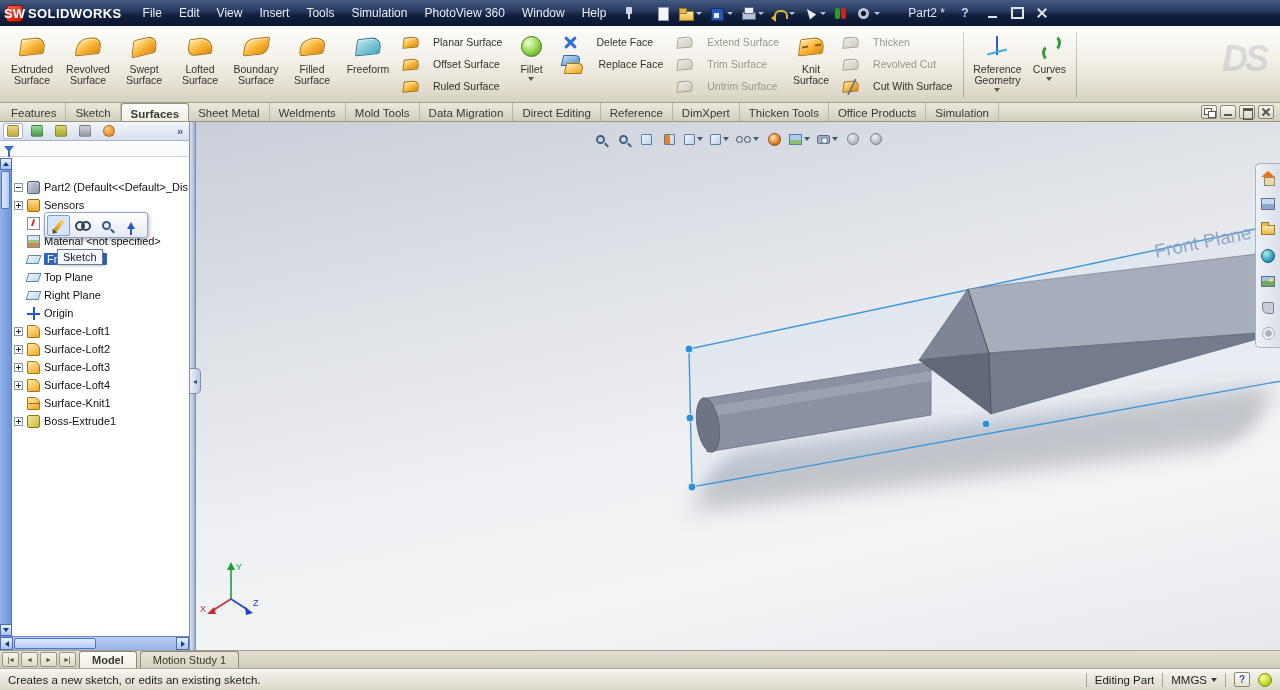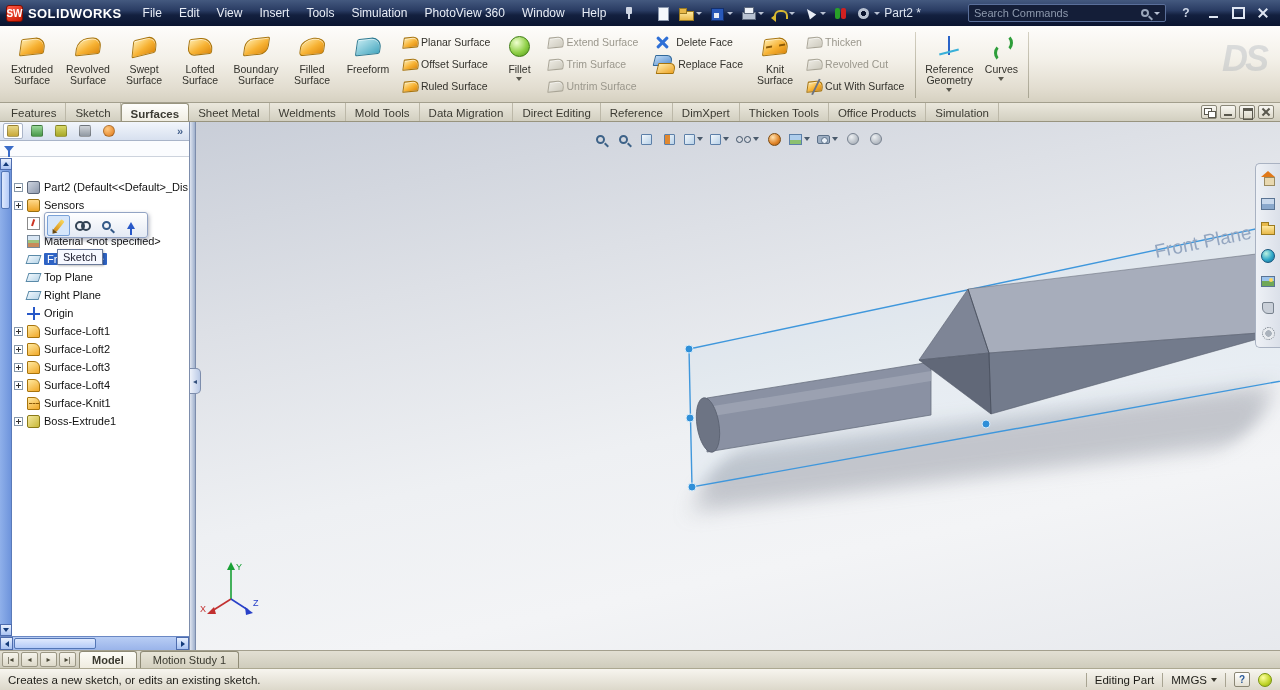--- a/index.html
+++ b/index.html
@@ -5,31 +5,31 @@
   html,body{margin:0;padding:0;background:#888}
   *{box-sizing:border-box}
   #app{position:relative;width:1280px;height:690px;overflow:hidden;background:#d0cfc8;
        font-family:"Liberation Sans","DejaVu Sans",sans-serif;user-select:none}
 
   
   .titlebar{position:absolute;top:0;left:0;right:0;height:26px;display:flex;align-items:center;
     background:linear-gradient(180deg,#44597f 0%,#2a3c63 40%,#13203f 58%,#0b1530 100%);
     color:#e8edf6;font-size:12px;padding:0 6px;gap:1px}
   .sw-logo{width:17px;height:17px;border-radius:3px;background:linear-gradient(145deg,#ff5a48,#c81800);
-    color:#fff;font-weight:bold;font-size:10px;display:flex;align-items:center;justify-content:center;
+    color:#fff;font-weight:bold;font-size:13px;display:flex;align-items:center;justify-content:center;
     margin-right:4px;border:1px solid #7d0e00;flex:none}
   .brand{font-weight:bold;font-size:13px;letter-spacing:.4px;margin-right:12px;color:#fff}
   .menu-item{padding:4px 8px;border-radius:2px;white-space:nowrap}
   .pin-icon{width:12px;height:14px;margin:0 8px;position:relative}
   .pin-icon::before{content:"";position:absolute;left:3px;top:1px;width:6px;height:7px;background:#cfd6e4;border-radius:1px}
   .pin-icon::after{content:"";position:absolute;left:5px;top:8px;width:2px;height:5px;background:#cfd6e4}
   .tb-icons{display:flex;align-items:center;gap:1px;margin-left:8px}
   .tb-btn{height:20px;display:flex;align-items:center;padding:0 3px;border-radius:2px;gap:2px}
   .caret-d{width:0;height:0;border-left:3px solid transparent;border-right:3px solid transparent;border-top:3px solid #b9c2d4}
-  .doc-title{margin-left:0;color:#dde4f0;white-space:nowrap}
+  .doc-title{margin-left:24px;color:#dde4f0;white-space:nowrap}
   .search-box{margin-left:auto;width:198px;height:18px;background:#141e38;border:1px solid #5a6f9a;border-radius:2px;
     display:flex;align-items:center;padding:0 5px;color:#8d99ad;font-size:11px;gap:5px;flex:none}
   .search-text{flex:1;white-space:nowrap;overflow:hidden}
   .mag-icon{width:8px;height:8px;border:2px solid #9aa6ba;border-radius:50%;position:relative;flex:none}
   .mag-icon::after{content:"";position:absolute;left:5px;top:6px;width:5px;height:2px;background:#9aa6ba;transform:rotate(42deg)}
   .help-btn{margin:0 4px 0 10px;width:18px;text-align:center;color:#cfd8e8;font-weight:bold}
   .win-btn{width:21px;height:18px;display:flex;align-items:center;justify-content:center;border-radius:2px;margin-left:3px;position:relative;flex:none}
   .wb-min::before{content:"";width:9px;height:2px;background:#dfe6f2;margin-top:8px}
   .wb-max::before{content:"";width:9px;height:8px;border:2px solid #dfe6f2}
   .wb-close::before,.wb-close::after{content:"";position:absolute;width:12px;height:2px;background:#dfe6f2;left:4px;top:8px}
@@ -52,21 +52,21 @@
 
   
   .ribbon{position:absolute;top:26px;left:0;right:0;height:77px;display:flex;align-items:flex-start;padding:2px 4px 0;
     background:linear-gradient(180deg,#fefdfb,#f3f0e8 45%,#e2ddd0 82%,#d6d1c1);border-bottom:1px solid #a39f8d}
   .rbtn{display:flex;flex-direction:column;align-items:center;width:56px;padding:3px 1px 1px;font-size:10.5px;
     line-height:11px;color:#33322c;text-align:center;border-radius:3px;height:72px;flex:none}
   .rico{height:30px;display:flex;align-items:center;justify-content:center;margin-bottom:3px}
   .rlbl{display:block;height:11px;white-space:nowrap}
   .rcaret{margin-top:2px;width:0;height:0;border-left:3.5px solid transparent;border-right:3.5px solid transparent;border-top:4px solid #5a584e}
   .rstack{display:flex;flex-direction:column;justify-content:flex-start;padding-top:5px;gap:4px;margin:0 3px;flex:none}
-  .srow{display:flex;align-items:center;gap:2px;font-size:10.5px;color:#33322c;height:18px;padding:0 4px;border-radius:2px;white-space:nowrap}
+  .srow{display:flex;align-items:center;gap:14px;font-size:10.5px;color:#33322c;height:18px;padding:0 4px;border-radius:2px;white-space:nowrap}
   .dis{color:#9a978c}
   .vsep{width:1px;height:66px;background:linear-gradient(#d5d1c2,#a8a492);margin:4px 4px 0;flex:none}
   .watermark{position:absolute;right:14px;top:12px;font-size:36px;font-weight:bold;font-style:italic;
     color:rgba(150,158,172,.30);letter-spacing:-3px;pointer-events:none}
   .sheet{width:25px;height:17px;border-radius:2px 11px 2px 2px;position:relative;flex:none;
     background:linear-gradient(150deg,#ffeaa8,#f7b233 55%,#dd8a10);border:1px solid #a8740c;
     transform:rotate(-6deg) skewX(-14deg);box-shadow:inset 0 1px 0 rgba(255,255,255,.55)}
   .sheet.s{width:16px;height:11px;border-radius:1px 7px 1px 1px}
   .sheet.gray{background:linear-gradient(150deg,#eceae2,#cfccc0);border-color:#a8a496}
   .sheet.teal{background:linear-gradient(150deg,#bfe8f0,#48a8c0);border-color:#2a7890}
@@ -278,25 +278,20 @@
         </div>
       <div class="tb-btn">
           <span class="ic16 ic-rebuild"></span>
         </div>
       <div class="tb-btn">
           <span class="ic16 ic-options"></span>
           <span class="caret-d"></span>
         </div>
     </div>
     <div class="doc-title">Part2 *</div>
-    <div class="search-box">
-      <span class="search-text">Search Commands</span>
-      <span class="mag-icon"></span>
-      <span class="caret-d"></span>
-    </div>
     <div class="help-btn">?</div>
     <div class="win-btn wb-min"></div>
     <div class="win-btn wb-max"></div>
     <div class="win-btn wb-close"></div>
   </div>
 
   <div class="ribbon">
     <div class="rbtn">
       <div class="rico">
           <span class="sheet"></span>
@@ -364,42 +359,42 @@
 
     <div class="rbtn" style="width:44px">
       <div class="rico">
           <span class="ball"></span>
         </div>
       <span class="rlbl">Fillet</span>
       <span class="rcaret"></span>
     </div>
 
     <div class="rstack">
+      <div class="srow">
+          <span class="xface"></span>
+          <span>Delete Face</span>
+        </div>
+      <div class="srow">
+          <span class="repface"></span>
+          <span>Replace Face</span>
+        </div>
+    </div>
+
+    <div class="rstack">
       <div class="srow dis">
           <span class="sheet s gray"></span>
           <span>Extend Surface</span>
         </div>
       <div class="srow dis">
           <span class="sheet s gray"></span>
           <span>Trim Surface</span>
         </div>
       <div class="srow dis">
           <span class="sheet s gray"></span>
           <span>Untrim Surface</span>
-        </div>
-    </div>
-
-    <div class="rstack">
-      <div class="srow">
-          <span class="xface"></span>
-          <span>Delete Face</span>
-        </div>
-      <div class="srow">
-          <span class="repface"></span>
-          <span>Replace Face</span>
         </div>
     </div>
 
     <div class="rbtn" style="width:50px">
       <div class="rico">
           <span class="sheet stitch"></span>
         </div>
       <span class="rlbl">Knit</span>
       <span class="rlbl">Surface</span>
     </div>

